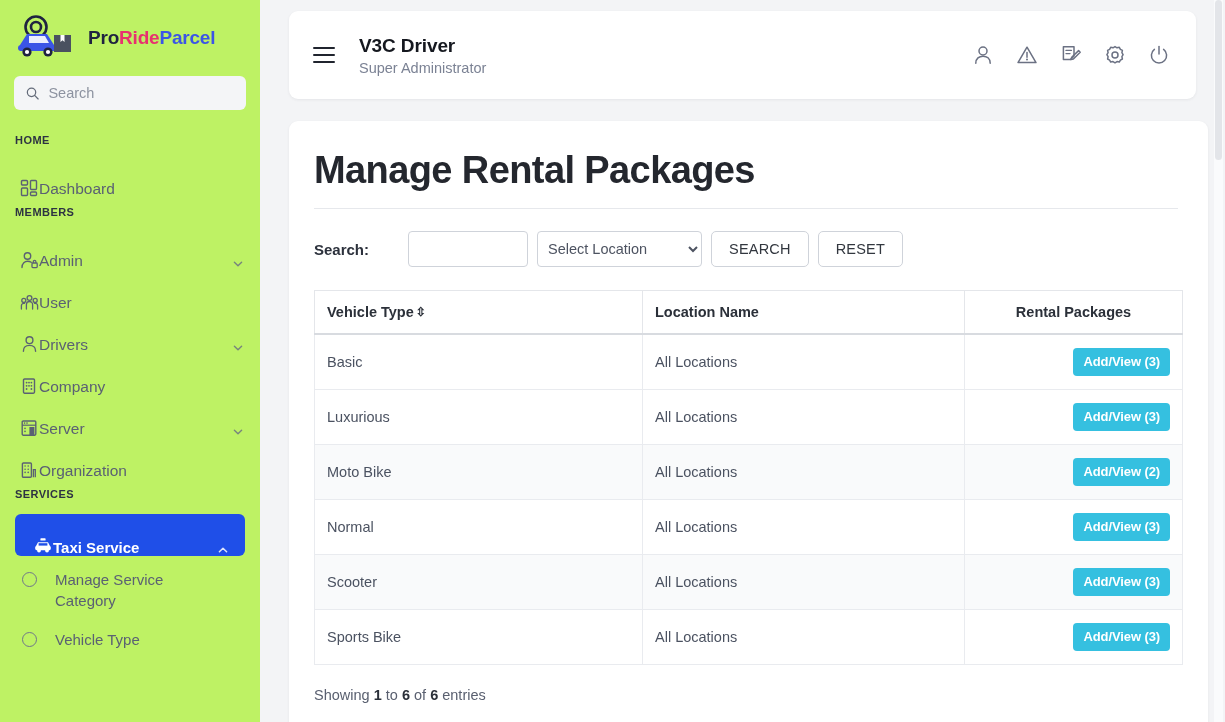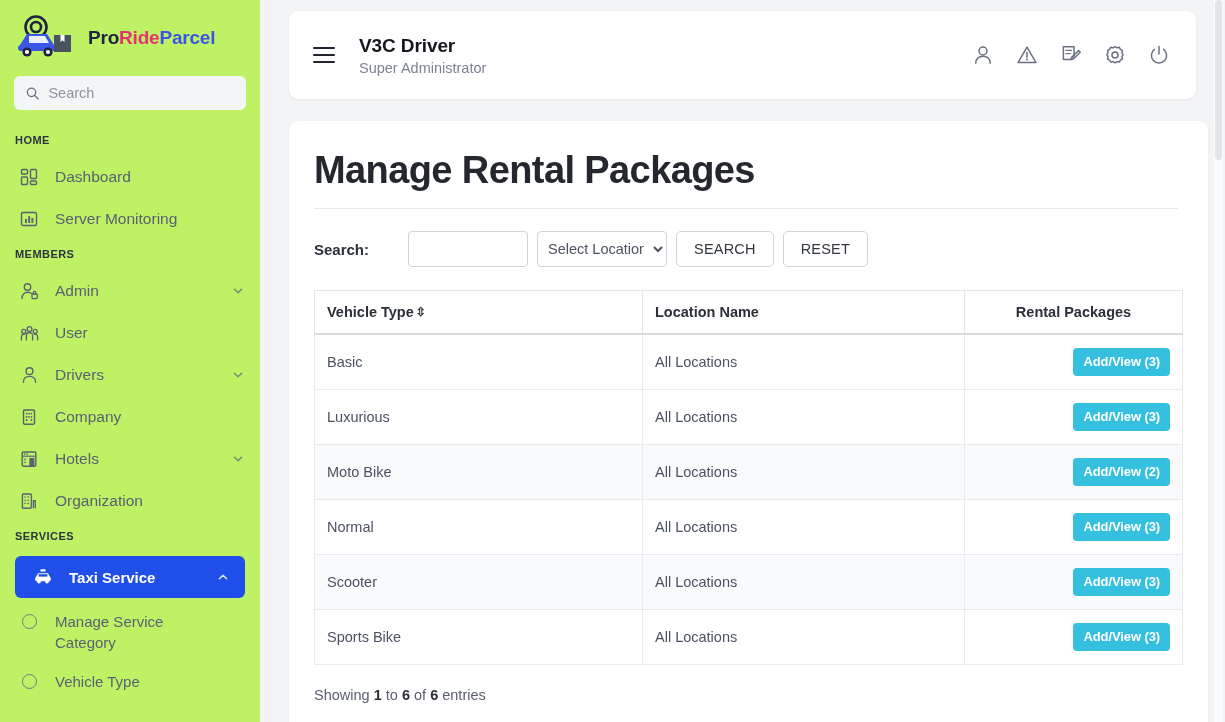--- a/index.html
+++ b/index.html
@@ -67,24 +67,23 @@
 
   .nav-section {
     font-size: 11px;
     font-weight: bold;
     letter-spacing: 0.45px;
     color: #2d3342;
     padding: 8px 0 10px 15px;
   }
   .nav-item {
     display: flex;
-    align-items: center;
+    align-items: flex-end;
     height: 42px;
     padding: 0 16px 0 19px;
-    gap: 16px;
     cursor: pointer;
     color: #5a6173;
     font-size: 15.5px;
     position: relative;
   }
   .nav-item .ic { width: 20px; height: 20px; flex: 0 0 20px; display:flex; align-items:center; justify-content:center; }
   .nav-item .lbl { flex: 1 1 auto; white-space: nowrap; }
   .nav-item .chev { width: 12px; height: 12px; flex: 0 0 12px; opacity: .85; }
 
   .nav-item.active {
@@ -167,21 +166,21 @@
   .filters { display: flex; align-items: center; gap: 9px; margin-bottom: 23px; }
   .filters .flabel { font-size: 15px; font-weight: bold; color: #2c313c; margin-right: 30px; }
   .f-input {
     width: 120px; height: 36px;
     border: 1px solid #cfd3da; border-radius: 4px;
     background: #fff; outline: none;
     font-family: "Liberation Sans", sans-serif; font-size: 14px;
     padding: 0 8px; color: #3b4256;
   }
   .f-select {
-    height: 36px; width: 130px;
+    height: 36px; width: 165px;
     border: 1px solid #cfd3da; border-radius: 4px;
     background: #fff;
     font-family: "Liberation Sans", sans-serif; font-size: 14.5px;
     color: #4d5361; padding: 0 6px; outline: none; cursor: pointer;
   }
   .f-btn {
     height: 36px; padding: 0 17px;
     border: 1px solid #cfd3da; border-radius: 5px;
     background: #fff; cursor: pointer;
     font-family: "Liberation Sans", sans-serif;
@@ -278,31 +277,20 @@
         <svg width="18" height="18" viewBox="0 0 18 18">
           <rect x="1.5" y="1.5" width="6" height="4.5" rx="1" fill="none" stroke="#5a6173" stroke-width="1.4"></rect>
           <rect x="10.5" y="1.5" width="6" height="9" rx="1" fill="none" stroke="#5a6173" stroke-width="1.4"></rect>
           <rect x="1.5" y="9" width="6" height="7.5" rx="1" fill="none" stroke="#5a6173" stroke-width="1.4"></rect>
           <rect x="10.5" y="13" width="6" height="3.5" rx="1" fill="none" stroke="#5a6173" stroke-width="1.4"></rect>
         </svg>
       </span>
       <span class="lbl">Dashboard</span>
     </div>
 
-    <div class="nav-item">
-      <span class="ic">
-        <svg width="18" height="18" viewBox="0 0 18 18">
-          <rect x="1.5" y="2.5" width="15" height="13" rx="1.6" fill="none" stroke="#5a6173" stroke-width="1.4"></rect>
-          <rect x="5" y="9" width="1.9" height="4" fill="#5a6173"></rect>
-          <rect x="8.2" y="6.2" width="1.9" height="6.8" fill="#5a6173"></rect>
-          <rect x="11.4" y="8" width="1.9" height="5" fill="#5a6173"></rect>
-        </svg>
-      </span>
-      <span class="lbl">Server Monitoring</span>
-    </div>
 
     <div class="nav-section">MEMBERS</div>
 
     <div class="nav-item">
       <span class="ic">
         <svg width="19" height="19" viewBox="0 0 19 19">
           <circle cx="7.5" cy="5" r="3.2" fill="none" stroke="#5a6173" stroke-width="1.4"></circle>
           <path d="M2 16.5 C2 12.2 5 10.2 7.5 10.2 C9 10.2 10.2 10.6 11.2 11.3" fill="none" stroke="#5a6173" stroke-width="1.4" stroke-linecap="round"></path>
           <rect x="12" y="12" width="5.2" height="4.6" rx="0.8" fill="none" stroke="#5a6173" stroke-width="1.3"></rect>
           <path d="M13.3 12 v-1.3 a1.3 1.3 0 0 1 2.6 0 V12" fill="none" stroke="#5a6173" stroke-width="1.2"></path>
@@ -363,21 +351,21 @@
         <svg width="18" height="18" viewBox="0 0 18 18">
           <rect x="2.2" y="2" width="13.6" height="14.2" rx="1.1" fill="none" stroke="#5a6173" stroke-width="1.4"></rect>
           <line x1="2.2" y1="6.2" x2="15.8" y2="6.2" stroke="#5a6173" stroke-width="1.2"></line>
           <rect x="9.4" y="8" width="5" height="8.2" fill="#5a6173"></rect>
           <circle cx="4.6" cy="4.1" r=".8" fill="#5a6173"></circle>
             <circle cx="7" cy="4.1" r=".8" fill="#5a6173"></circle>
           <circle cx="5" cy="9.4" r=".8" fill="#5a6173"></circle>
             <circle cx="5" cy="12.4" r=".8" fill="#5a6173"></circle>
         </svg>
       </span>
-      <span class="lbl">Hotels</span>
+      <span class="lbl">Server</span>
       <svg class="chev" viewBox="0 0 12 12">
         <path d="M2.4 4.2 L6 7.8 L9.6 4.2" fill="none" stroke="#6b7183" stroke-width="1.4" stroke-linecap="round" stroke-linejoin="round"></path>
       </svg>
     </div>
 
     <div class="nav-item">
       <span class="ic">
         <svg width="18" height="18" viewBox="0 0 18 18">
           <rect x="2.4" y="2" width="9" height="14.2" rx="1" fill="none" stroke="#5a6173" stroke-width="1.4"></rect>
           <circle cx="5.1" cy="5" r=".8" fill="#5a6173"></circle>

